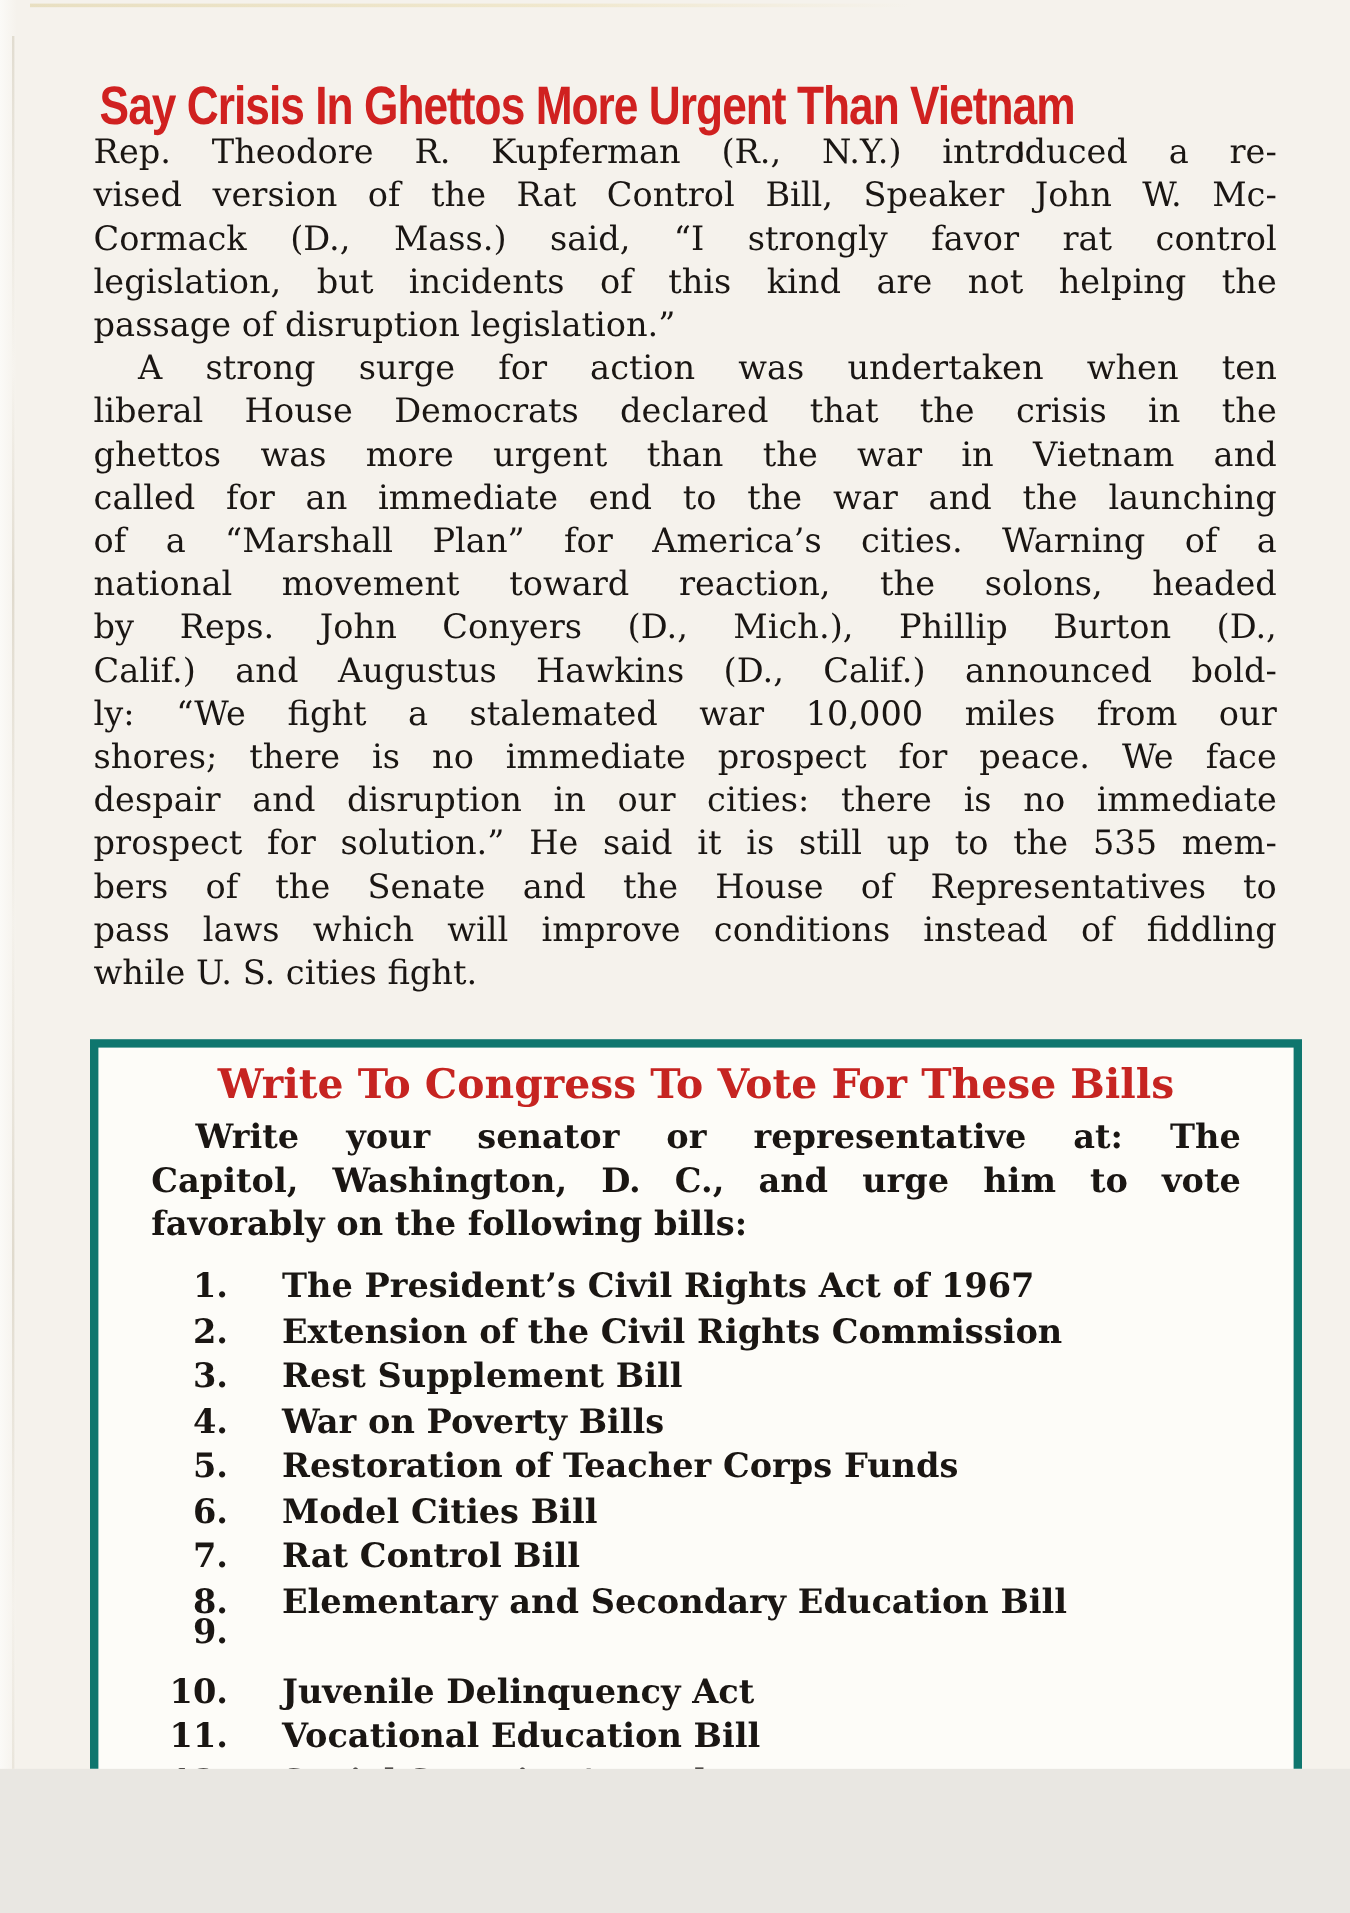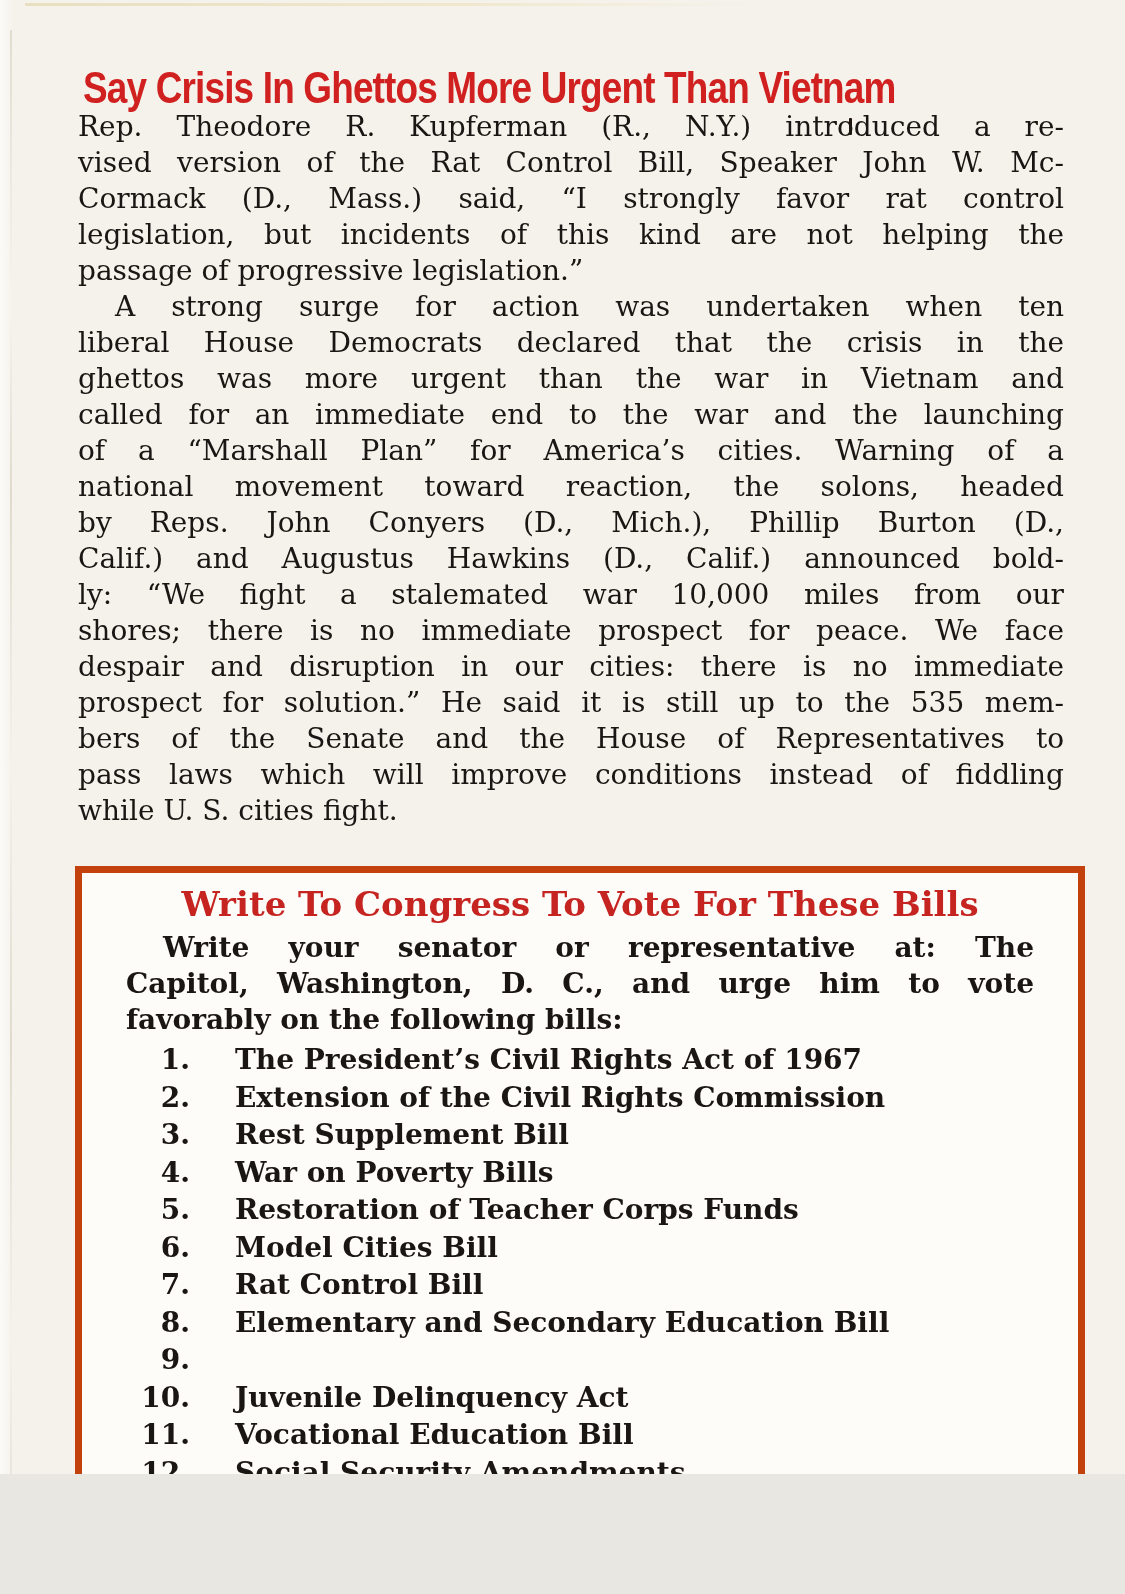--- a/index.html
+++ b/index.html
@@ -43,38 +43,38 @@
   .para2 { top:289px; }
   .jline {
     line-height:36px; text-align:justify; text-align-last:justify;
     white-space:normal; color:#1a1613;
   }
   .jline.plast { text-align-last:left; }
   .jline.indent { text-indent:37px; }
   
   .congress-box {
     position:absolute; left:75px; top:866px; width:1010px; height:640px;
-    border:7px solid #c2410c; background:#fdfcf8;padding-left:16px;
+    border:7px solid #0f766e; background:#fdfcf8;padding-left:16px;
   }
   .box-heading {
     position:absolute; left:0; top:12px; width:100%;
     text-align:center; font-weight:bold; font-size:34px; line-height:38px;
     color:#c62421;
   }
   .box-intro {
     position:absolute; left:44px; top:57px; width:908px;
     font-weight:bold; font-size:28px;
   }
   .bills {
     position:absolute; left:30px; top:168px; width:940px;
     font-weight:bold; font-size:28px;
   }
   .bill-row { display:flex; height:37.5px; line-height:37.5px; align-items:baseline; }
   .bill-num { width:78px; text-align:right; flex:0 0 78px; }
-  .bill-label { margin-left:45px; white-space:nowrap; }
+  .bill-label { margin-left:45px; white-space:nowrap;margin-top:12px; }
   
   .page-number {
     position:absolute; left:115px; top:1506px;
     font-weight:bold; font-size:22px; letter-spacing:1px; color:#0f172a;
   }
   .bottom-bar {
     position:absolute; left:0; top:1566px; width:649px; height:13px;
     background:#050505; border-radius:0 7px 7px 0;
   }
   .bottom-strip {
@@ -97,21 +97,21 @@
   <div class="bodycopy para1">
 
       <div class="jline">Rep. Theodore R. Kupferman (R., N.Y.) introduced a re-</div>
 
       <div class="jline">vised version of the Rat Control Bill, Speaker John W. Mc-</div>
 
       <div class="jline">Cormack (D., Mass.) said, “I strongly favor rat control</div>
 
       <div class="jline">legislation, but incidents of this kind are not helping the</div>
 
-      <div class="jline plast">passage of progressive legislation.”</div>
+      <div class="jline plast">passage of disruption legislation.”</div>
     </div>
 
   <div class="bodycopy para2">
 
       <div class="jline indent">A strong surge for action was undertaken when ten</div>
 
       <div class="jline">liberal House Democrats declared that the crisis in the</div>
 
       <div class="jline">ghettos was more urgent than the war in Vietnam and</div>
 

